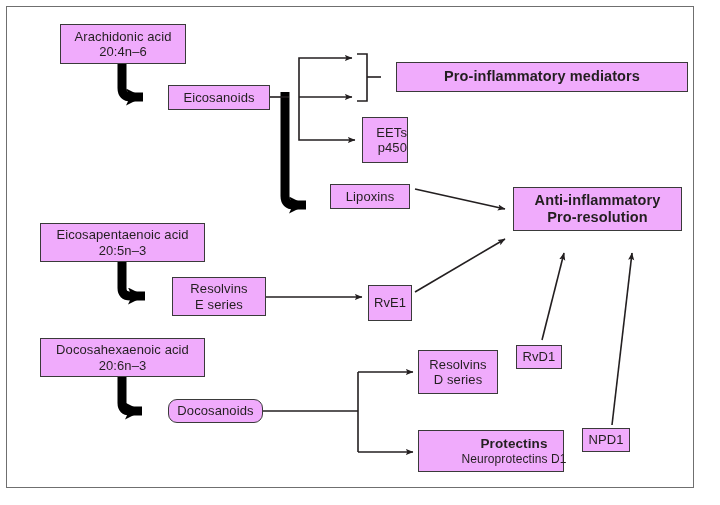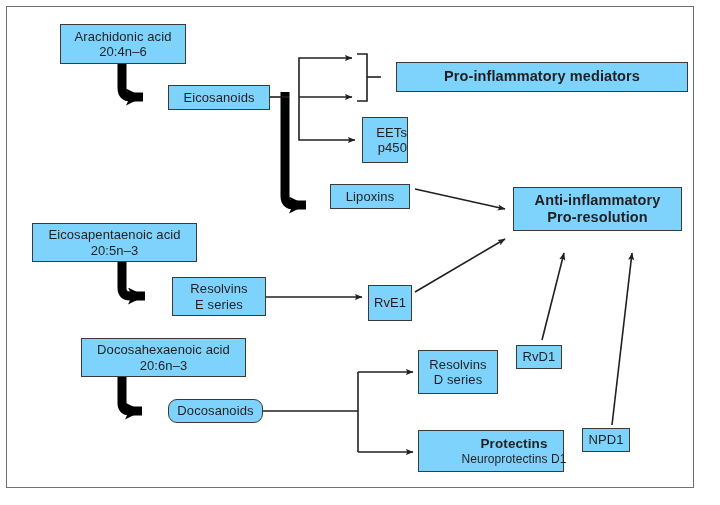--- a/index.html
+++ b/index.html
@@ -33,21 +33,21 @@
     left: 0;
     top: 0;
     width: 720px;
     height: 505px;
     pointer-events: none;
   }
   .node {
     position: absolute;
     box-sizing: border-box;
     border: 1.5px solid #3a3a3a;
-    background: #7dd3fc;
+    background: #f0abfc;
     color: #231f20;
     display: flex;
     flex-direction: column;
     align-items: center;
     justify-content: center;
     text-align: center;
     line-height: 1.18;
     letter-spacing: 0.1px;
   }
   .node .l1, .node .l2 {
@@ -157,35 +157,35 @@
 
   <div class="node s14b" style="left:513px; top:187px; width:169px; height:44px;">
     <span class="l1">Anti-inflammatory</span>
     <span class="l2">Pro-resolution</span>
   </div>
 
   <div class="node s13" style="left:330px; top:184px; width:80px; height:25px;">
     <span class="l1">Lipoxins</span>
   </div>
 
-  <div class="node s13" style="left:32px; top:223px; width:165px; height:39px;">
+  <div class="node s13" style="left:40px; top:223px; width:165px; height:39px;">
     <span class="l1">Eicosapentaenoic acid</span>
     <span class="l2">20:5n–3</span>
   </div>
 
   <div class="node s13" style="left:172px; top:277px; width:94px; height:39px;">
     <span class="l1">Resolvins</span>
     <span class="l2">E series</span>
   </div>
 
   <div class="node s13" style="left:368px; top:285px; width:44px; height:36px;">
     <span class="l1">RvE1</span>
   </div>
 
-  <div class="node s13" style="left:40px; top:338px; width:165px; height:39px;margin-left:41px;">
+  <div class="node s13" style="left:40px; top:338px; width:165px; height:39px;">
     <span class="l1">Docosahexaenoic acid</span>
     <span class="l2">20:6n–3</span>
   </div>
 
   <div class="node s13" style="left:168px; top:399px; width:95px; height:24px;border-radius:9px;">
     <span class="l1">Docosanoids</span>
   </div>
 
   <div class="node s13" style="left:418px; top:350px; width:80px; height:44px;">
     <span class="l1">Resolvins</span>

